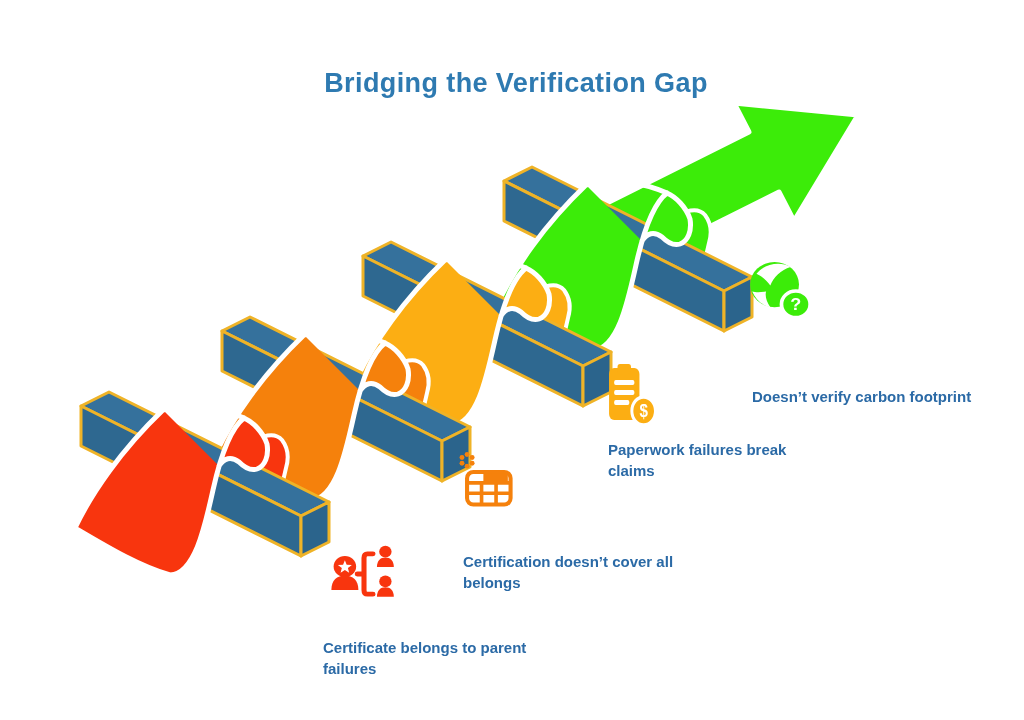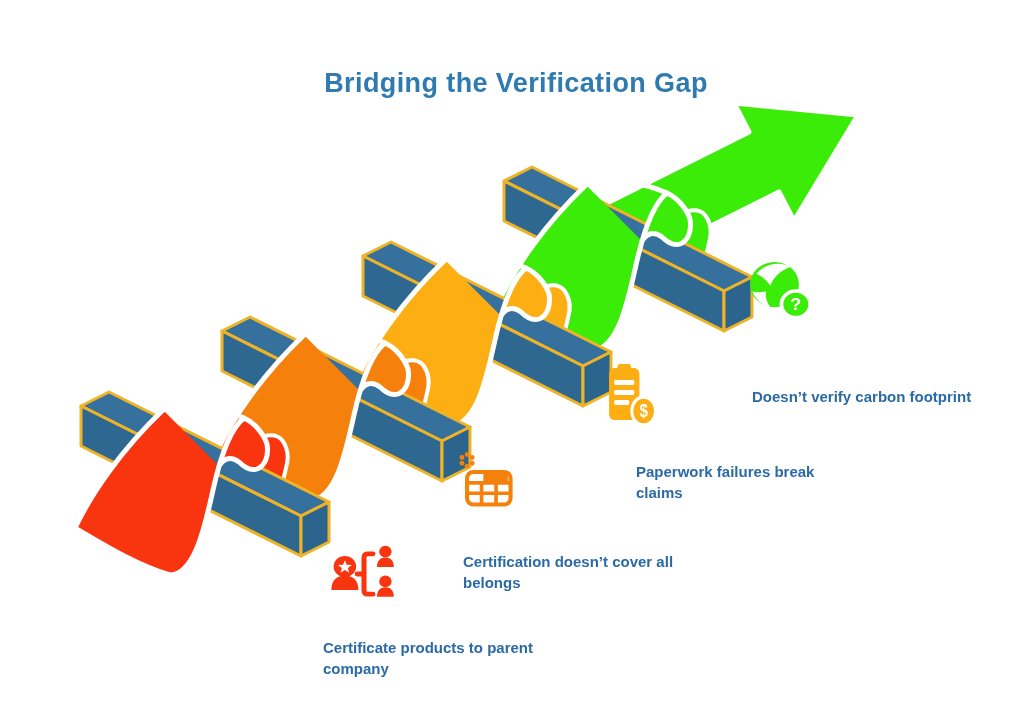--- a/index.html
+++ b/index.html
@@ -4,21 +4,21 @@
 <style>
   html,body{margin:0;padding:0;background:#ffffff;}
   .canvas{position:relative;width:1024px;height:720px;background:#ffffff;overflow:hidden;
           font-family:"Liberation Sans", sans-serif;}
   .title{position:absolute;top:64px;left:0;width:1024px;text-align:center;
          font-size:27px;font-weight:700;letter-spacing:.4px;margin:4px;}
   #bridge{position:absolute;left:0;top:0;}
   .step-label{position:absolute;font-size:15px;font-weight:700;line-height:21px;}
   .label-1{left:323px;top:637px;width:230px;}
   .label-2{left:463px;top:551px;width:240px;}
-  .label-3{left:608px;top:461px;width:220px;margin-left:28px;}
+  .label-3{left:608px;top:439px;width:220px;}
   .label-4{left:752px;top:386px;width:300px;}
   .step-icon{position:absolute;}
   .icon-1{left:328px;top:540px;width:72px;height:68px;}
   .icon-2{left:458px;top:452px;width:58px;height:58px;}
   .icon-3{left:604px;top:364px;width:54px;height:64px;}
   .icon-4{left:748px;top:259px;width:68px;height:63px;}
   .step-icon svg{width:100%;height:100%;display:block;}
 </style>
 </head>
 <body>
@@ -107,18 +107,18 @@
   <div class="step-icon icon-4" style="color: rgb(60, 236, 9);">
     <svg viewBox="0 0 64 64" preserveAspectRatio="none">
       <circle cx="25" cy="26" r="23" fill="currentColor"></circle>
       <path d="M8 15 C15 5 30 2 40 8 C31 11 24 18 21 27 C17 21 12 17 8 15 Z" fill="#ffffff"></path>
       <path d="M4 33 C7 41 13 47 21 49 C17 43 16 37 17 33 C12 34 7 34 4 33 Z" fill="#ffffff"></path>
       <circle cx="45" cy="46" r="13.5" fill="currentColor" stroke="#ffffff" stroke-width="3.5"></circle>
       <text x="45" y="52" text-anchor="middle" font-family="Liberation Sans, sans-serif" font-size="17" font-weight="700" fill="#ffffff">?</text>
     </svg>
   </div>
 
-  <div class="step-label label-1" style="color: rgb(43, 106, 166);">Certificate products to parent company</div>
+  <div class="step-label label-1" style="color: rgb(43, 106, 166);">Certificate belongs to parent failures</div>
   <div class="step-label label-2" style="color: rgb(43, 106, 166);">Certification doesn’t cover all belongs</div>
   <div class="step-label label-3" style="color: rgb(43, 106, 166);">Paperwork failures break claims</div>
   <div class="step-label label-4" style="color: rgb(43, 106, 166);">Doesn’t verify carbon footprint</div>
 
 </div>
 
 </body></html>

